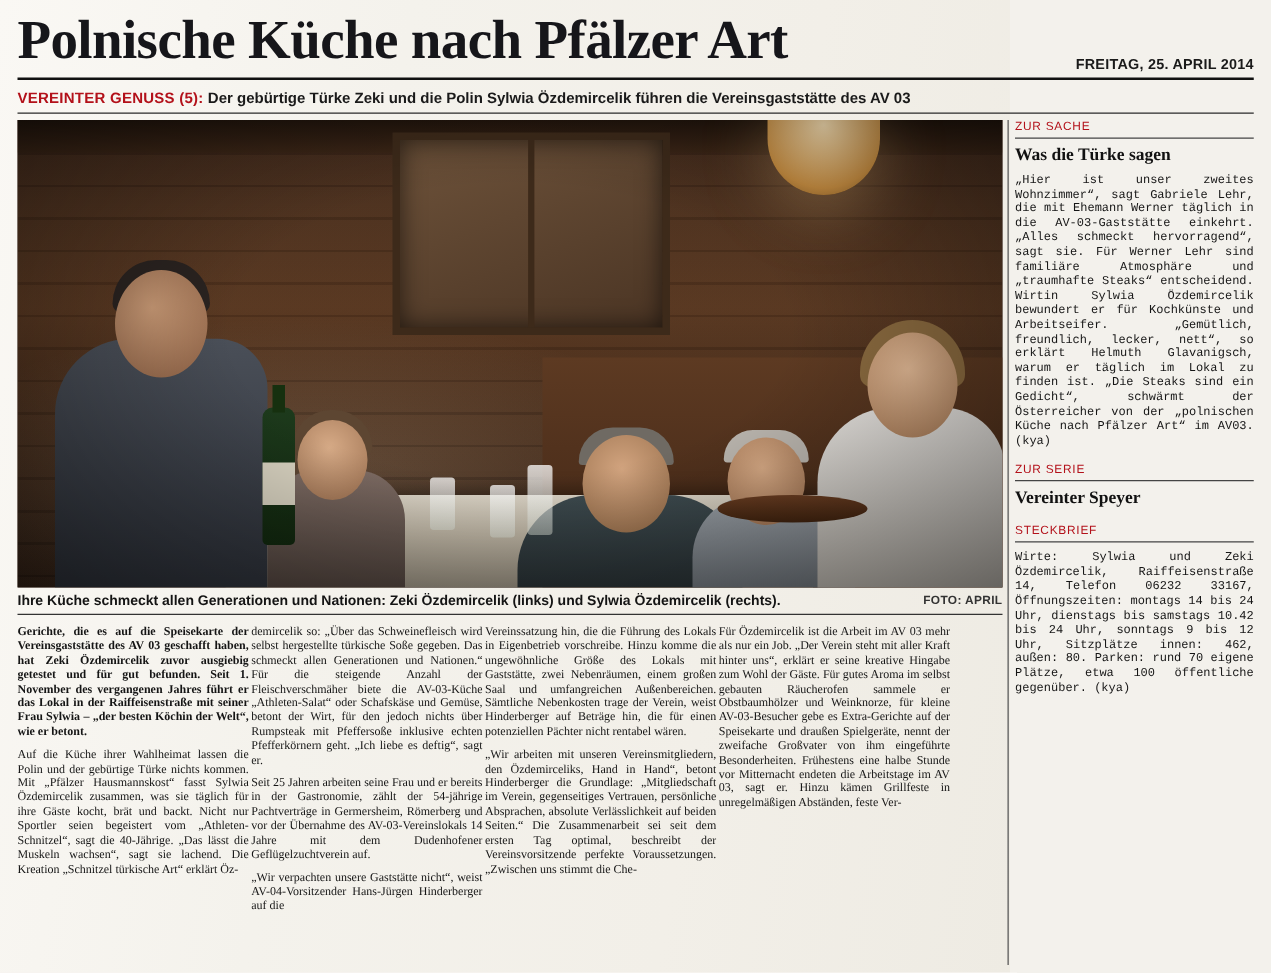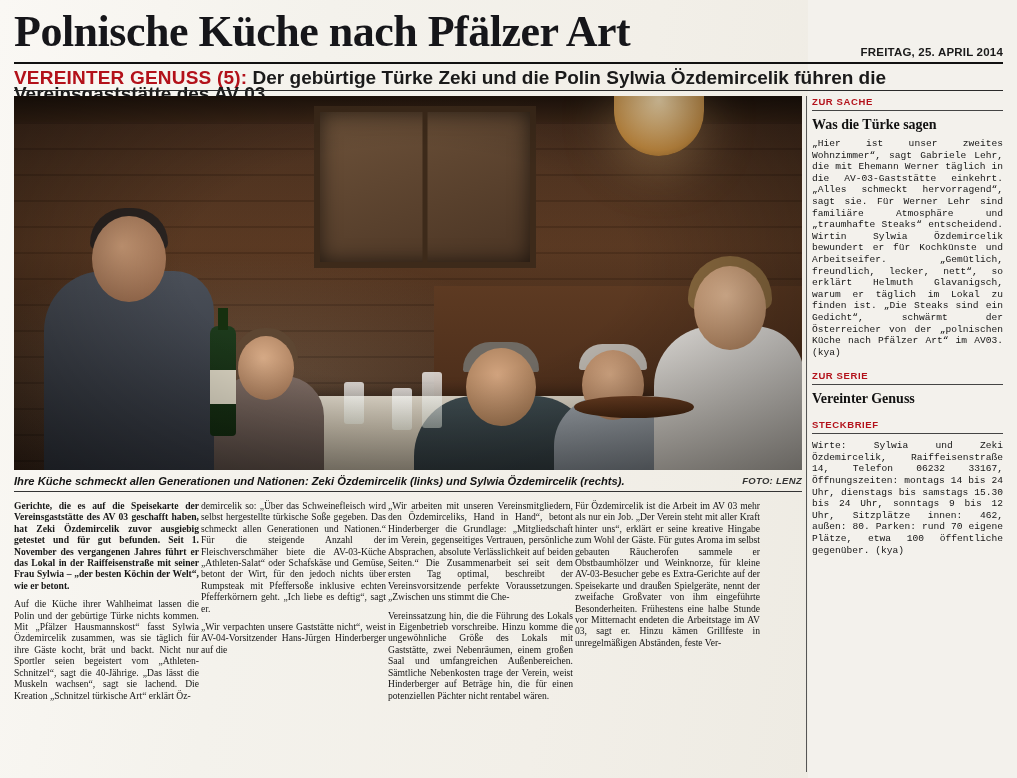--- a/index.html
+++ b/index.html
@@ -67,21 +67,21 @@
     background: #111;
   }
 
   
   .subdeck {
     position: absolute;
     left: 14px;
     top: 70px;
     width: 989px;
     font-family: "Liberation Sans", sans-serif;
-    font-size: 19px;
+    font-size: 12px;
     line-height: 16px;
     font-weight: bold;
     color: #1a1a1a;
   }
   .subdeck .kicker {
     color: #b3111a;
     font-weight: bold;
     text-transform: uppercase;
     letter-spacing: 0.2px;
   }
@@ -287,21 +287,20 @@
   .caption-bar {
     position: absolute;
     left: 14px;
     top: 474px;
     width: 788px;
     font-family: "Liberation Sans", sans-serif;
     font-size: 11.2px;
     font-weight: bold;
     color: #141414;
     line-height: 14px;
-    font-style: italic;
   }
   .caption-credit {
     position: absolute;
     right: 0;
     top: 0;
     font-size: 9.5px;
     font-weight: bold;
     color: #333;
     letter-spacing: 0.3px;
   }
@@ -348,21 +347,21 @@
     position: absolute;
     left: 806px;
     top: 96px;
     width: 1px;
     height: 676px;
     background: #555;
   }
   .rail-kicker {
     font-family: "Liberation Sans", sans-serif;
     font-size: 9.5px;
-    font-weight: bold;
+    font-weight: normal;
     letter-spacing: 0.6px;
     color: #b3111a;
     text-transform: uppercase;
     margin-bottom: 2px;
   }
   .rail-rule {
     height: 1px;
     background: #444;
     margin: 3px 0 6px 0;
   }
@@ -437,36 +436,37 @@
       </div>
       <div class="glass g1"></div>
       <div class="glass g2"></div>
       <div class="glass g3"></div>
       <div class="vignette"></div>
     </div>
   </div>
 
   <div class="caption-bar">
     <span>Ihre Küche schmeckt allen Generationen und Nationen: Zeki Özdemircelik (links) und Sylwia Özdemircelik (rechts).</span>
-    <span class="caption-credit">FOTO: LENZ</span>
+    <span class="caption-credit">FOTO: APRIL</span>
   </div>
   <div class="rule-caption"></div>
 
   <div class="body-cols">
     <div class="col">
       <p class="bold-lead">Gerichte, die es auf die Speisekarte der Vereinsgaststätte des AV 03 geschafft haben, hat Zeki Özdemircelik zuvor ausgiebig getestet und für gut befunden. Seit 1. November des vergangenen Jahres führt er das Lokal in der Raiffeisenstraße mit seiner Frau Sylwia – „der besten Köchin der Welt“, wie er betont.</p>
       <p>Auf die Küche ihrer Wahlheimat lassen die Polin und der gebürtige Türke nichts kommen. Mit „Pfälzer Hausmannskost“ fasst Sylwia Özdemircelik zusammen, was sie täglich für ihre Gäste kocht, brät und backt. Nicht nur Sportler seien begeistert vom „Athleten-Schnitzel“, sagt die 40-Jährige. „Das lässt die Muskeln wachsen“, sagt sie lachend. Die Kreation „Schnitzel türkische Art“ erklärt Öz-</p>
     </div>
     <div class="col">
       <p>demircelik so: „Über das Schweinefleisch wird selbst hergestellte türkische Soße gegeben. Das schmeckt allen Generationen und Nationen.“ Für die steigende Anzahl der Fleischverschmäher biete die AV-03-Küche „Athleten-Salat“ oder Schafskäse und Gemüse, betont der Wirt, für den jedoch nichts über Rumpsteak mit Pfeffersoße inklusive echten Pfefferkörnern geht. „Ich liebe es deftig“, sagt er.</p>
+      <p>Seit 25 Jahren arbeiten seine Frau und er bereits in der Gastronomie, zählt der 54-jährige Pachtverträge in Germersheim, Römerberg und vor der Übernahme des AV-03-Vereinslokals 14 Jahre mit dem Dudenhofener Geflügelzuchtverein auf.</p>
       <p>„Wir verpachten unsere Gaststätte nicht“, weist AV-04-Vorsitzender Hans-Jürgen Hinderberger auf die</p>
     </div>
     <div class="col">
+      <p>Vereinssatzung hin, die die Führung des Lokals in Eigenbetrieb vorschreibe. Hinzu komme die ungewöhnliche Größe des Lokals mit Gaststätte, zwei Nebenräumen, einem großen Saal und umfangreichen Außenbereichen. Sämtliche Nebenkosten trage der Verein, weist Hinderberger auf Beträge hin, die für einen potenziellen Pächter nicht rentabel wären.</p>
       <p>„Wir arbeiten mit unseren Vereinsmitgliedern, den Özdemirceliks, Hand in Hand“, betont Hinderberger die Grundlage: „Mitgliedschaft im Verein, gegenseitiges Vertrauen, persönliche Absprachen, absolute Verlässlichkeit auf beiden Seiten.“ Die Zusammenarbeit sei seit dem ersten Tag optimal, beschreibt der Vereinsvorsitzende perfekte Voraussetzungen. „Zwischen uns stimmt die Che-</p>
-      <p>Vereinssatzung hin, die die Führung des Lokals in Eigenbetrieb vorschreibe. Hinzu komme die ungewöhnliche Größe des Lokals mit Gaststätte, zwei Nebenräumen, einem großen Saal und umfangreichen Außenbereichen. Sämtliche Nebenkosten trage der Verein, weist Hinderberger auf Beträge hin, die für einen potenziellen Pächter nicht rentabel wären.</p>
     </div>
     <div class="col">
       <p>Für Özdemircelik ist die Arbeit im AV 03 mehr als nur ein Job. „Der Verein steht mit aller Kraft hinter uns“, erklärt er seine kreative Hingabe zum Wohl der Gäste. Für gutes Aroma im selbst gebauten Räucherofen sammele er Obstbaumhölzer und Weinknorze, für kleine AV-03-Besucher gebe es Extra-Gerichte auf der Speisekarte und draußen Spielgeräte, nennt der zweifache Großvater von ihm eingeführte Besonderheiten. Frühestens eine halbe Stunde vor Mitternacht endeten die Arbeitstage im AV 03, sagt er. Hinzu kämen Grillfeste in unregelmäßigen Abständen, feste Ver-</p>
     </div>
   </div>
 
   <div class="rail-rule-v"></div>
   <div class="rail">
 
     <div class="rail-block">
@@ -474,28 +474,28 @@
       <div class="rail-rule"></div>
       <div class="rail-head">Was die Türke sagen</div>
       <div class="rail-body">
         <p>„Hier ist unser zweites Wohnzimmer“, sagt Gabriele Lehr, die mit Ehemann Werner täglich in die AV-03-Gaststätte einkehrt. „Alles schmeckt hervorragend“, sagt sie. Für Werner Lehr sind familiäre Atmosphäre und „traumhafte Steaks“ entscheidend. Wirtin Sylwia Özdemircelik bewundert er für Kochkünste und Arbeitseifer. „Gemütlich, freundlich, lecker, nett“, so erklärt Helmuth Glavanigsch, warum er täglich im Lokal zu finden ist. „Die Steaks sind ein Gedicht“, schwärmt der Österreicher von der „polnischen Küche nach Pfälzer Art“ im AV03. (kya)</p>
       </div>
     </div>
 
     <div class="rail-block">
       <div class="rail-kicker">ZUR SERIE</div>
       <div class="rail-rule"></div>
-      <div class="rail-head">Vereinter Genuss</div>
+      <div class="rail-head">Vereinter Speyer</div>
     </div>
 
     <div class="rail-block">
       <div class="rail-kicker">STECKBRIEF</div>
       <div class="rail-rule"></div>
       <div class="rail-body">
-        <p>Wirte: Sylwia und Zeki Özdemircelik, Raiffeisenstraße 14, Telefon 06232 33167, Öffnungszeiten: montags 14 bis 24 Uhr, dienstags bis samstags 15.30 bis 24 Uhr, sonntags 9 bis 12 Uhr, Sitzplätze innen: 462, außen: 80. Parken: rund 70 eigene Plätze, etwa 100 öffentliche gegenüber. (kya)</p>
+        <p>Wirte: Sylwia und Zeki Özdemircelik, Raiffeisenstraße 14, Telefon 06232 33167, Öffnungszeiten: montags 14 bis 24 Uhr, dienstags bis samstags 10.42 bis 24 Uhr, sonntags 9 bis 12 Uhr, Sitzplätze innen: 462, außen: 80. Parken: rund 70 eigene Plätze, etwa 100 öffentliche gegenüber. (kya)</p>
       </div>
     </div>
 
   </div>
 
   <div style="position:absolute; left:0; top:0; width:0; height:0; overflow:hidden;">
     
   </div>
 </div>
 

